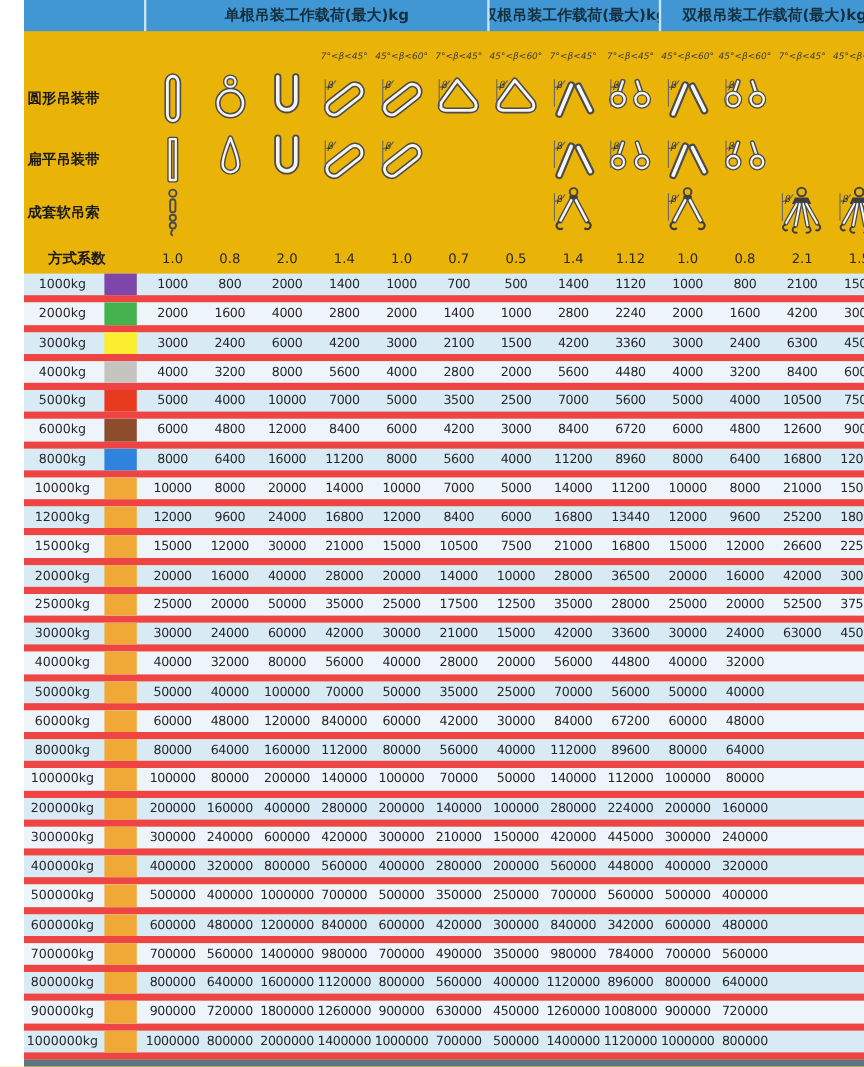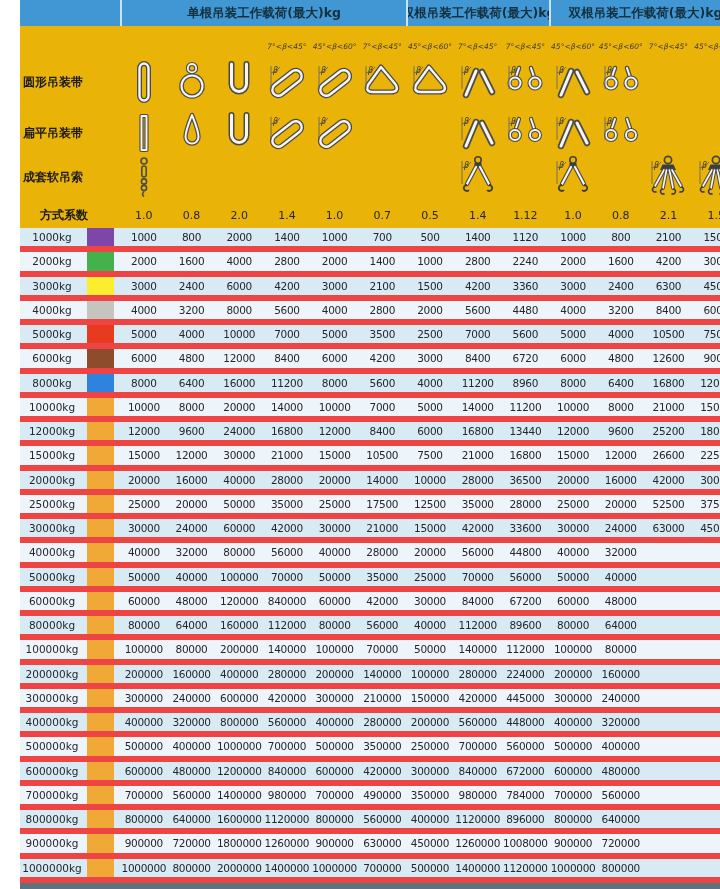--- a/index.html
+++ b/index.html
@@ -854,21 +854,21 @@
           <div class="swatch" style="background: rgb(240, 168, 54);"></div>
         </div>
         <div class="val">600000</div>
         <div class="val">480000</div>
         <div class="val">1200000</div>
         <div class="val">840000</div>
         <div class="val">600000</div>
         <div class="val">420000</div>
         <div class="val">300000</div>
         <div class="val">840000</div>
-        <div class="val">672000</div>
+        <div class="val">342000</div>
         <div class="val">600000</div>
         <div class="val">480000</div>
         <div class="val"></div>
         <div class="val"></div>
       </div>
       <div class="grid cap-row alt-b">
         <div class="cap-label">700000kg</div>
         <div class="swatch-cell">
           <div class="swatch" style="background: rgb(240, 168, 54);"></div>
         </div>

